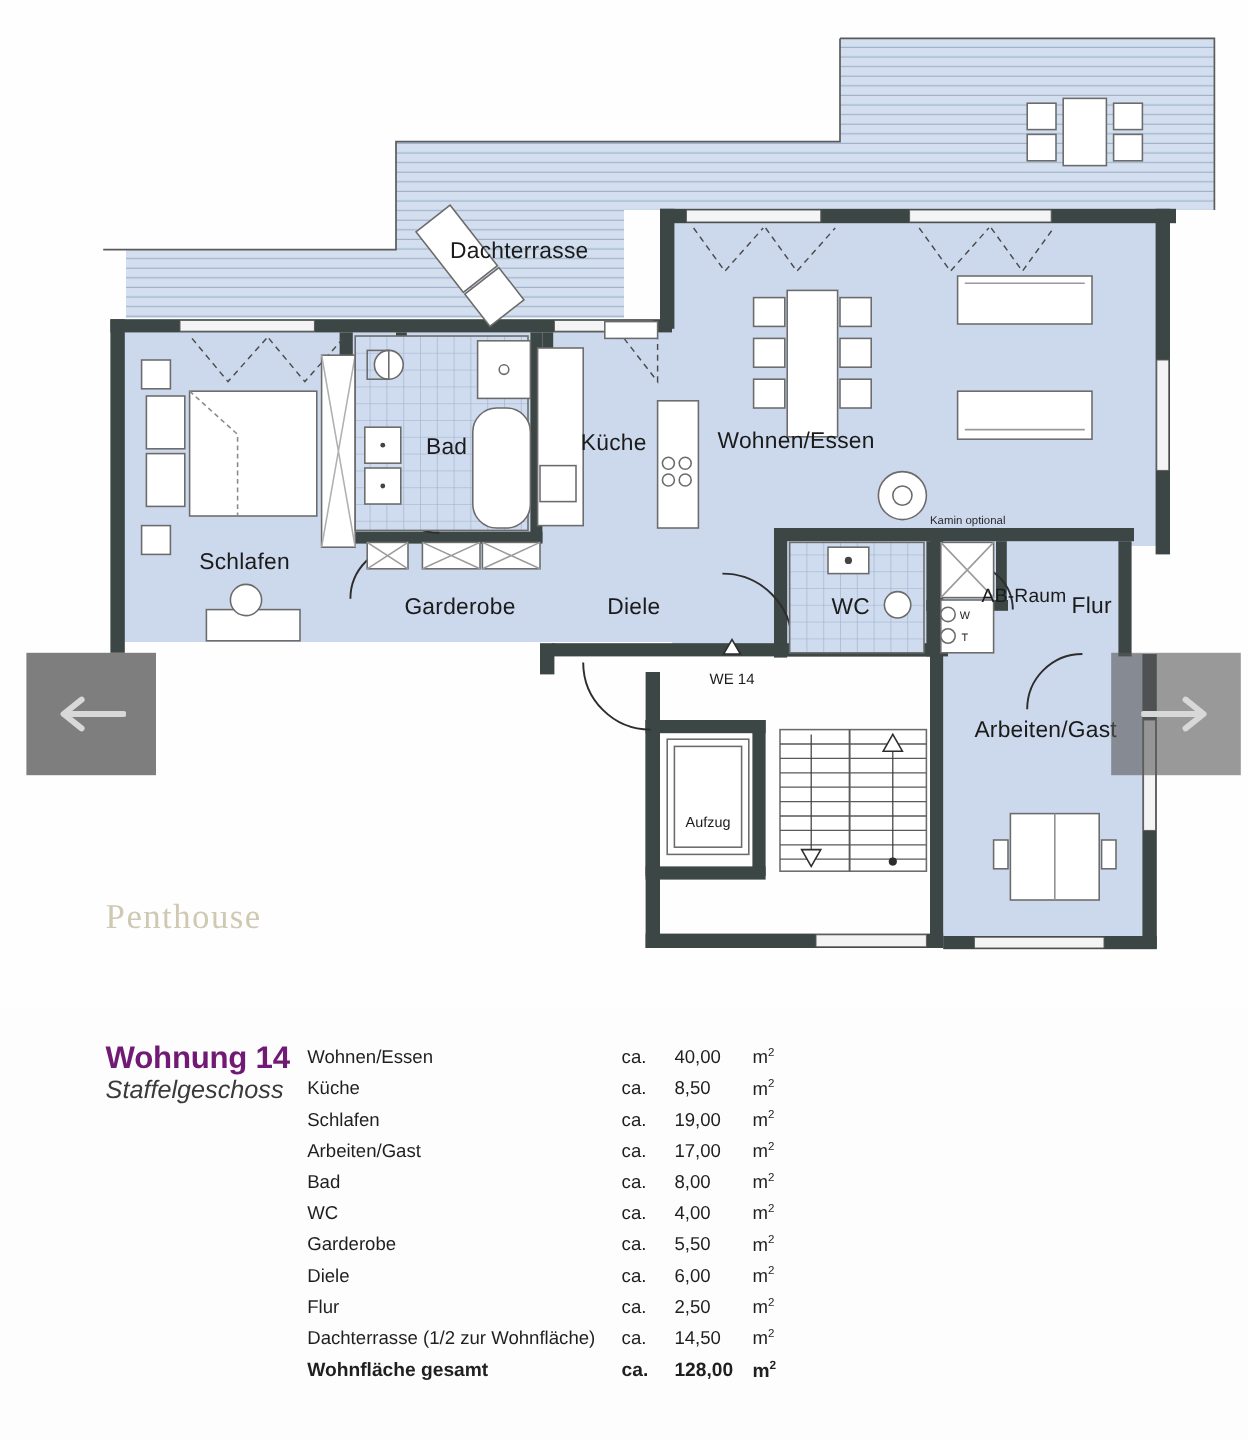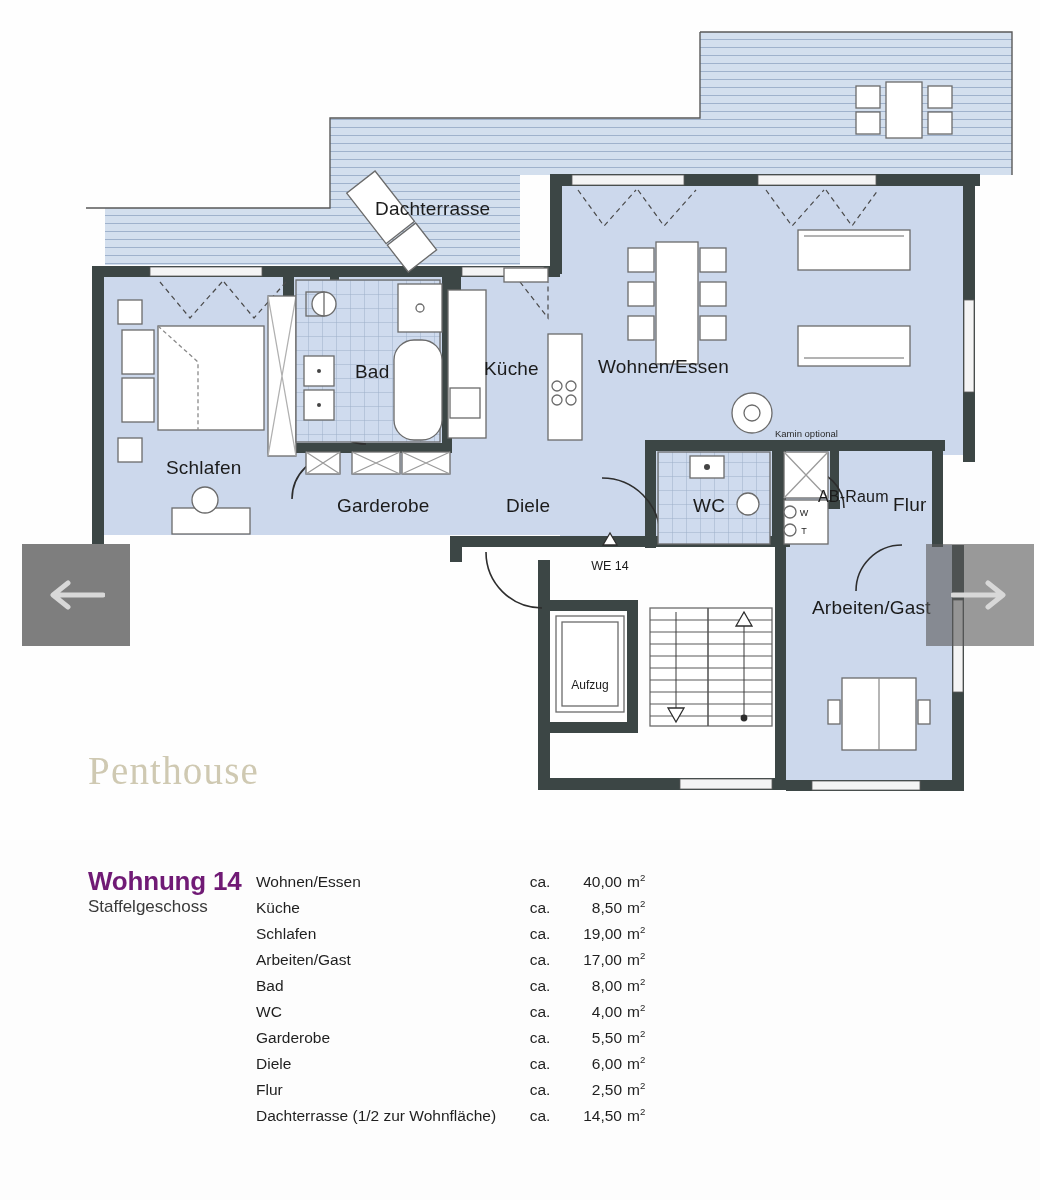--- a/index.html
+++ b/index.html
@@ -15,44 +15,44 @@
               font-size:19px;letter-spacing:.2px;}
   .room-label.small{font-size:16px;}
   .tiny-label{font-family:"Liberation Sans",sans-serif;fill:#2a2a2a;font-size:9.5px;}
   .we-label{font-family:"Liberation Sans",sans-serif;fill:#1b1b1b;font-size:12.5px;}
   .sym-label{font-family:"Liberation Sans",sans-serif;fill:#1b1b1b;font-size:9px;}
   .aufzug-label{font-family:"Liberation Sans",sans-serif;fill:#1b1b1b;font-size:12px;}
 
   
   #penthouse-title{position:absolute;left:88px;top:748px;
      font-family:"Liberation Serif","DejaVu Serif",serif;
-     font-size:39px;color:#cfc9b2;letter-spacing:1.2px;white-space:nowrap;}
+     font-size:29px;color:#cfc9b2;letter-spacing:1.2px;white-space:nowrap;}
 
   
   .nav-arrow{position:absolute;width:108px;height:102px;
      background:rgba(90,90,90,.78);display:flex;align-items:center;justify-content:center;
      cursor:pointer;}
   #nav-prev{left:22px;top:544px;}
   #nav-next{left:926px;top:544px;background:rgba(90,90,90,.62);}
   .nav-arrow svg{display:block;}
 
   
   #legend{position:absolute;left:0;top:840px;width:1040px;height:360px;background:#fdfdfd;}
   #legend-inner{position:relative;width:1040px;height:360px;}
   #legend-title-block{position:absolute;left:88px;top:28px;width:170px;}
   #legend-title{font-size:26px;font-weight:bold;color:#701a75;line-height:1.05;
                 letter-spacing:-.2px;white-space:nowrap;}
-  #legend-sub{font-size:17px;color:#3a3a3a;margin-top:2px;white-space:nowrap;}
+  #legend-sub{font-size:21px;color:#3a3a3a;margin-top:2px;white-space:nowrap;font-style:italic;}
 
   #area-table{position:absolute;left:256px;top:32px;border-collapse:collapse;}
   #area-table td{font-size:15.5px;color:#1f1f1f;padding:0 0 7px 0;
                  line-height:1.15;vertical-align:baseline;white-space:nowrap;}
   #area-table td.c-name{width:262px;}
-  #area-table td.c-ca{width:44px;text-align:center;}
-  #area-table td.c-val{width:60px;text-align:right;padding-right:5px;}
+  #area-table td.c-ca{width:44px;text-align:left;}
+  #area-table td.c-val{width:60px;padding-right:5px;}
   #area-table td.c-unit{width:30px;text-align:left;}
   #area-table tr.total td{font-weight:bold;font-size:16px;padding-top:1px;}
   sup{font-size:.62em;vertical-align:super;}
 </style>
 </head>
 <body>
 
 <div id="plan-stage">
 
 <svg id="plan-svg" width="1040" height="840" viewBox="0 0 1040 840" xmlns="http://www.w3.org/2000/svg">
@@ -420,16 +420,22 @@
             <td class="c-ca">ca.</td>
             <td class="c-val">2,50</td>
             <td class="c-unit">m<sup>2</sup></td>
           </tr>
           <tr>
             <td class="c-name">Dachterrasse (1/2 zur Wohnfläche)</td>
             <td class="c-ca">ca.</td>
             <td class="c-val">14,50</td>
             <td class="c-unit">m<sup>2</sup></td>
           </tr>
+          <tr class="total">
+            <td class="c-name">Wohnfläche gesamt</td>
+            <td class="c-ca">ca.</td>
+            <td class="c-val">128,00</td>
+            <td class="c-unit">m<sup>2</sup></td>
+          </tr>
         </tbody>
     </table>
   </div>
 </div>
 
 </body></html>

